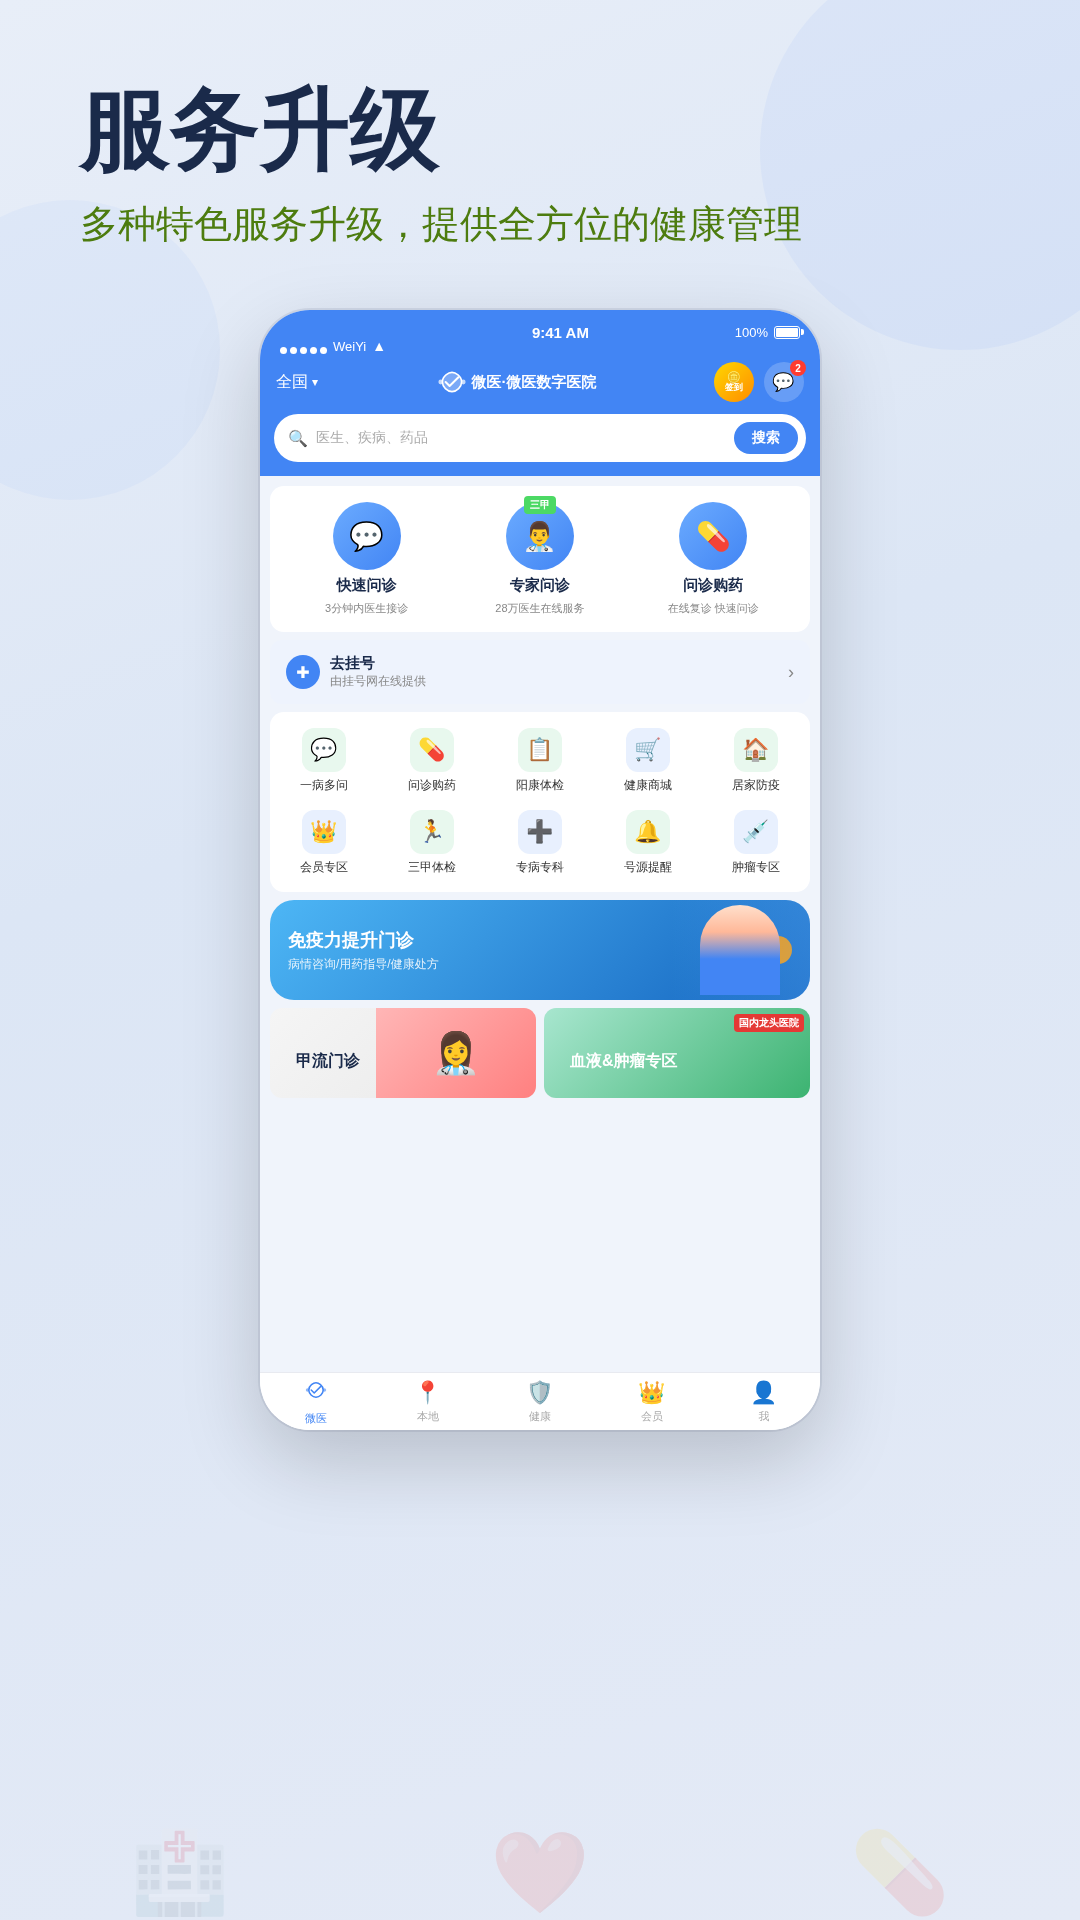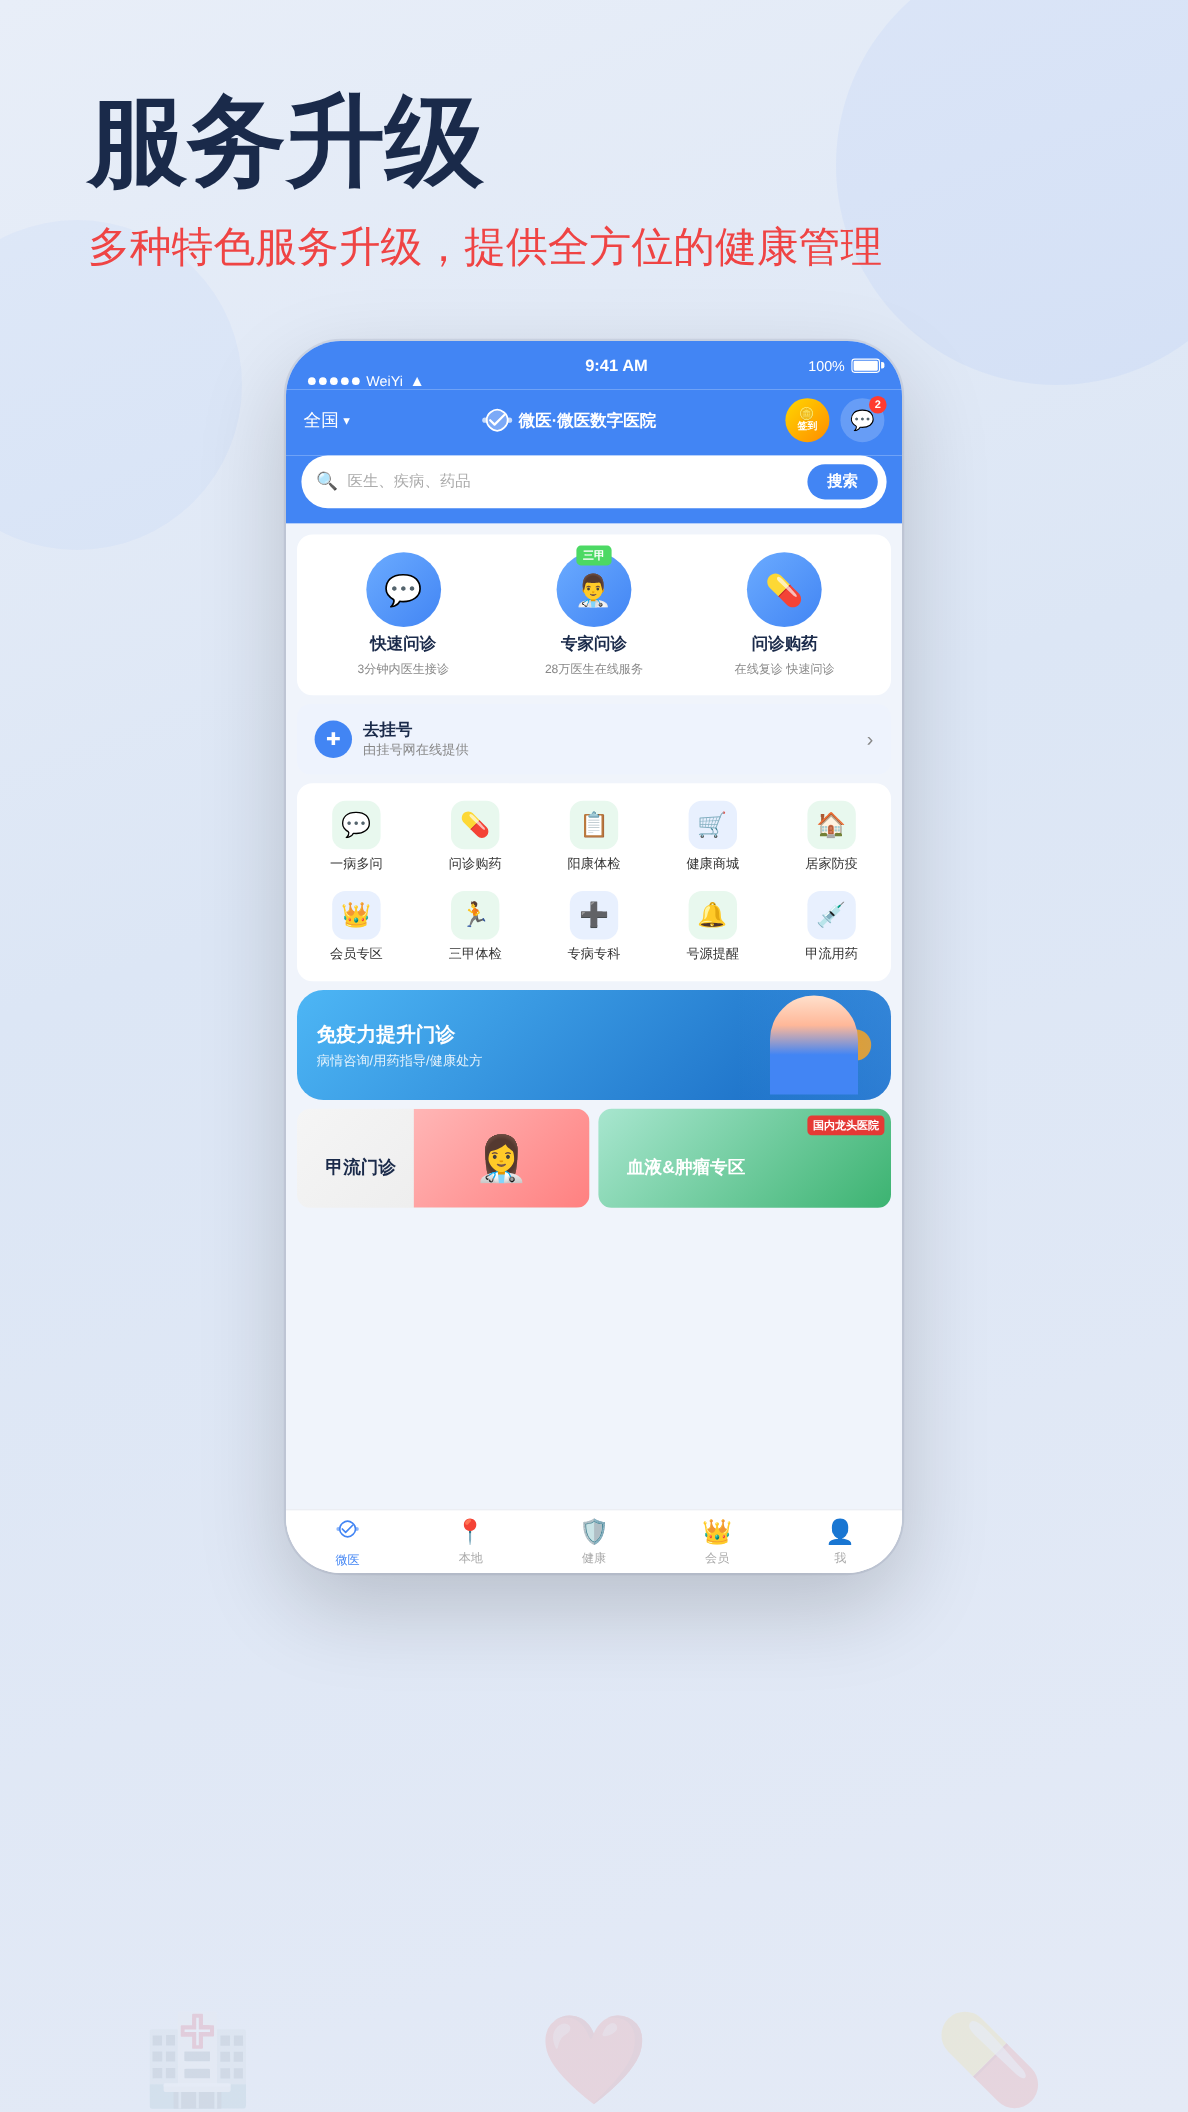--- a/index.html
+++ b/index.html
@@ -18,21 +18,21 @@
       left: 80px;
     }
     .page-title h1 {
       font-size: 90px;
       font-weight: 800;
       color: #1a2a4a;
       line-height: 1.1;
     }
     .page-title p {
       font-size: 38px;
-      color: #ef4444;
+      color: #4d7c0f;
       margin-top: 20px;
       font-weight: 400;
     }
 
     
     .phone-container {
       position: absolute;
       top: 310px;
       left: 50%;
       transform: translateX(-50%);
@@ -48,21 +48,21 @@
     .status-bar {
       background: #4285f4;
       height: 44px;
       display: flex;
       align-items: center;
       justify-content: space-between;
       padding: 0 20px;
       font-size: 13px;
       color: white;
     }
-    .status-left { display: flex; align-items: center; gap: 6px; margin-top: 28px; }
+    .status-left { display: flex; align-items: flex-end; gap: 6px; margin-top: 28px; }
     .status-dots { display: flex; gap: 3px; }
     .status-dot { width: 7px; height: 7px; border-radius: 50%; background: white; }
     .wifi-icon { font-size: 14px; }
     .status-center { font-size: 15px; font-weight: 600; }
     .status-right { display: flex; align-items: center; gap: 6px; font-size: 13px; }
     .battery-icon {
       width: 26px; height: 13px; border: 1.5px solid white; border-radius: 3px;
       position: relative; display: inline-flex; align-items: center; padding: 1px;
     }
     .battery-icon::after {
@@ -446,21 +446,21 @@
         <div class="grid-item">
           <div class="grid-icon blue">➕</div>
           <span class="grid-label">专病专科</span>
         </div>
         <div class="grid-item">
           <div class="grid-icon lightgreen" style="background:#e8f8ee;color:#43a047;">🔔</div>
           <span class="grid-label">号源提醒</span>
         </div>
         <div class="grid-item">
           <div class="grid-icon blue">💉</div>
-          <span class="grid-label">甲流用药</span>
+          <span class="grid-label">肿瘤专区</span>
         </div>
       </div>
     </div>
 
     <div class="banner-ad">
       <div class="banner-text" style="flex:1;">
         <h3>免疫力提升门诊</h3>
         <p>病情咨询/用药指导/健康处方</p>
       </div>
       <div class="banner-arrow-btn">›</div>

